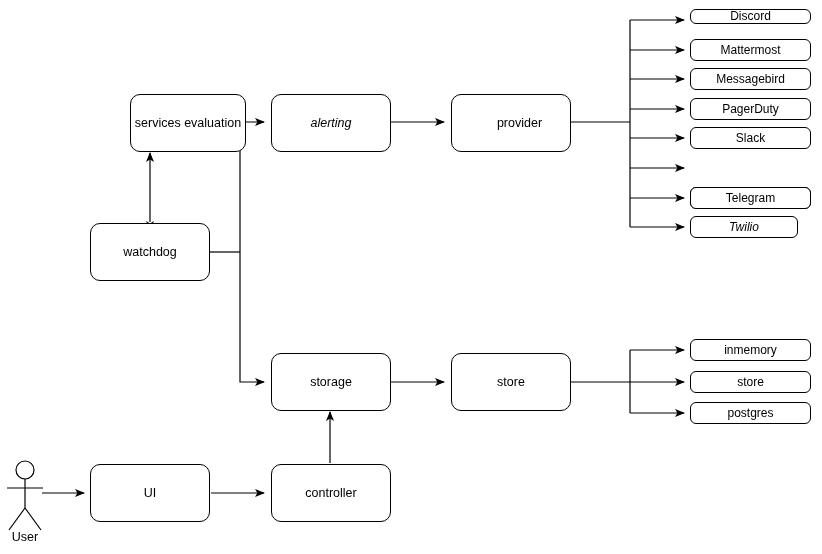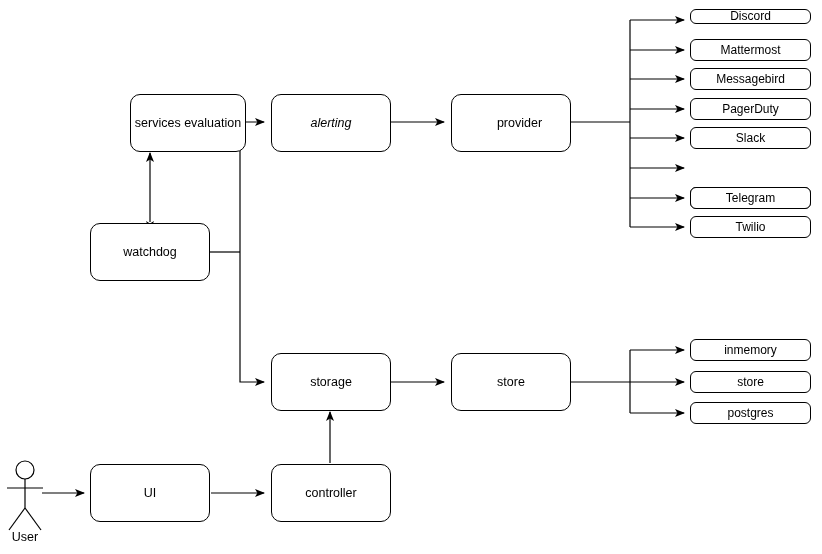--- a/index.html
+++ b/index.html
@@ -131,19 +131,19 @@
 
   <div class="node" style="left:271px; top:464px; width:120px; height:58px;">controller</div>
 
   <div class="node leaf" style="left:690px; top:9px; width:121px; height:15px;">Discord</div>
   <div class="node leaf" style="left:690px; top:39px; width:121px; height:22px;">Mattermost</div>
   <div class="node leaf" style="left:690px; top:68px; width:121px; height:22px;">Messagebird</div>
   <div class="node leaf" style="left:690px; top:98px; width:121px; height:22px;">PagerDuty</div>
   <div class="node leaf" style="left:690px; top:127px; width:121px; height:22px;">Slack</div>
   <div class="node leaf" style="left:690px; top:157px; width:121px; height:22px;margin-top:30px;">Teams</div>
   <div class="node leaf" style="left:690px; top:187px; width:121px; height:22px;">Telegram</div>
-  <div class="node leaf" style="left:690px; top:216px; width:121px; height:22px;">Twilio</div>
+  <div class="node leaf" style="left:690px; top:216px; width:108px; height:22px;font-style:italic;">Twilio</div>
 
   <div class="node leaf" style="left:690px; top:339px; width:121px; height:22px;">inmemory</div>
   <div class="node leaf" style="left:690px; top:371px; width:121px; height:22px;">store</div>
   <div class="node leaf" style="left:690px; top:402px; width:121px; height:22px;">postgres</div>
 
 </div>
 
 </body></html>

